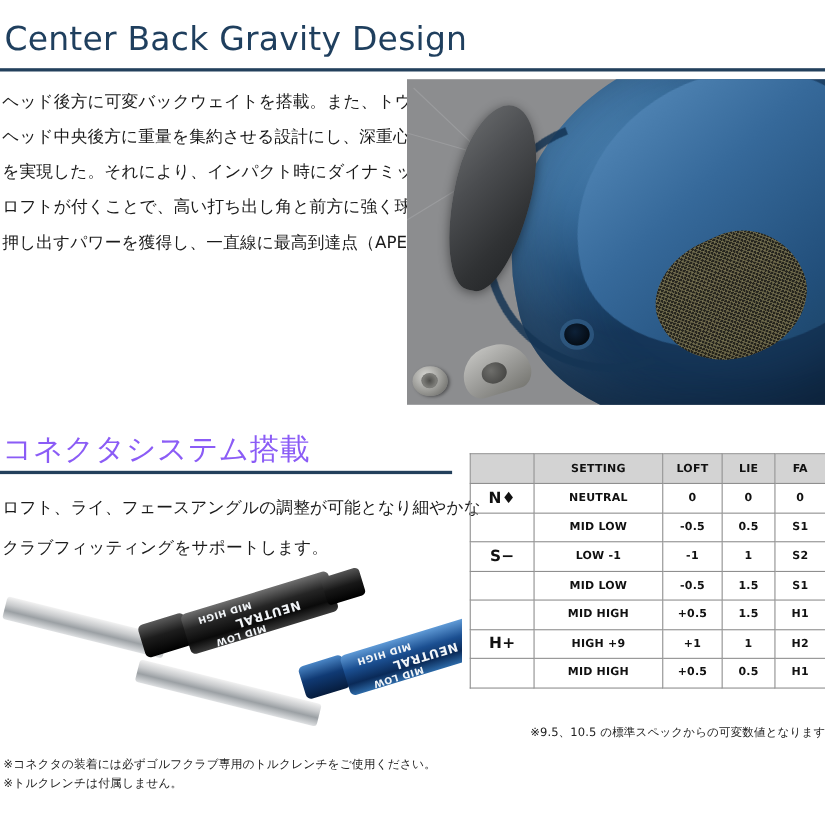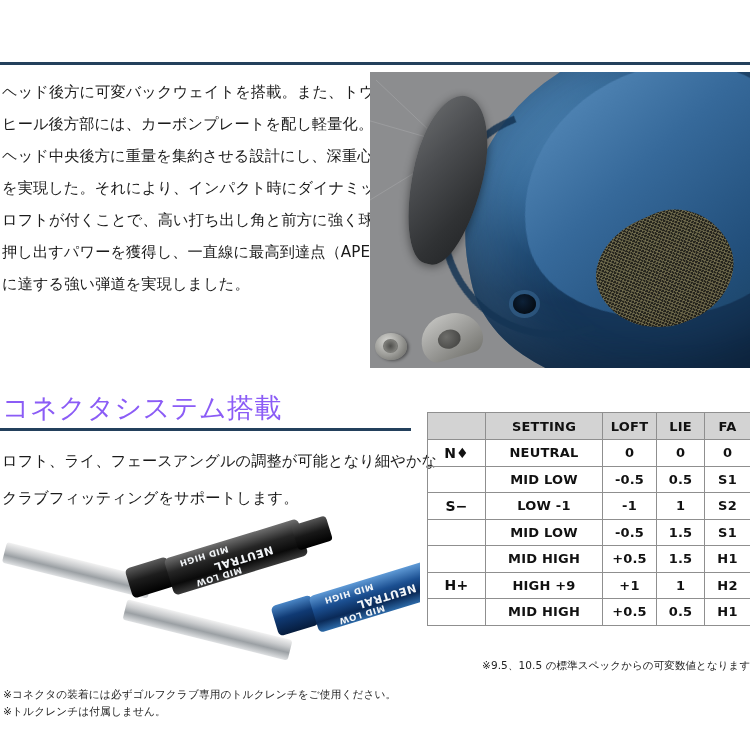--- a/index.html
+++ b/index.html
@@ -178,21 +178,21 @@
     position: absolute; left: 427px; top: 412px;
     width: 323px;
     border-collapse: collapse;
     table-layout: fixed;
   }
   .spec-table th, .spec-table td {
     border: 1px solid #8f8f8f;
     height: 26.5px;
     text-align: center;
     vertical-align: middle;
-    font-size: 13px;
+    font-size: 10px;
     font-weight: 700;
     color: #111;
     letter-spacing: .2px;
     white-space: nowrap;
     padding: 0;
   }
   .spec-table thead th { background: #d3d3d3; height: 27px; }
   .spec-table td.code { font-size: 14px; }
   .col-code { width: 58px; }
   .col-setting { width: 117px; }
@@ -212,30 +212,29 @@
     font-size: 10.7px; line-height: 17px; color: #222;
     letter-spacing: .1px;
   }
   .footnotes p { margin: 0; white-space: nowrap; }
 </style>
 </head>
 <body>
 
 <div class="page">
 
+  <h1 class="heading-1">Center Back Gravity Design</h1>
   <div class="rule-full"></div>
 
   <div class="body-1">
     <p>ヘッド後方に可変バックウェイトを搭載。また、トウ・</p>
-    <p>ヒール後方部には、カーボンプレートを配し軽量化。</p>
     <p>ヘッド中央後方に重量を集約させる設計にし、深重心化</p>
     <p>を実現した。それにより、インパクト時にダイナミック</p>
     <p>ロフトが付くことで、高い打ち出し角と前方に強く球を</p>
     <p>押し出すパワーを獲得し、一直線に最高到達点（APEX）</p>
-    <p>に達する強い弾道を実現しました。</p>
   </div>
 
   <div class="hero">
     <svg class="bg-lines" viewBox="0 0 380 296" preserveAspectRatio="none">
       <g stroke="#a0a1a3" stroke-width="1" fill="none" opacity=".75">
         <path d="M-10 46 L150 92"></path>
         <path d="M6 8 L122 118"></path>
         <path d="M0 128 L108 62"></path>
         <path d="M300 252 L380 272"></path>
         <path d="M150 236 L380 284"></path>

